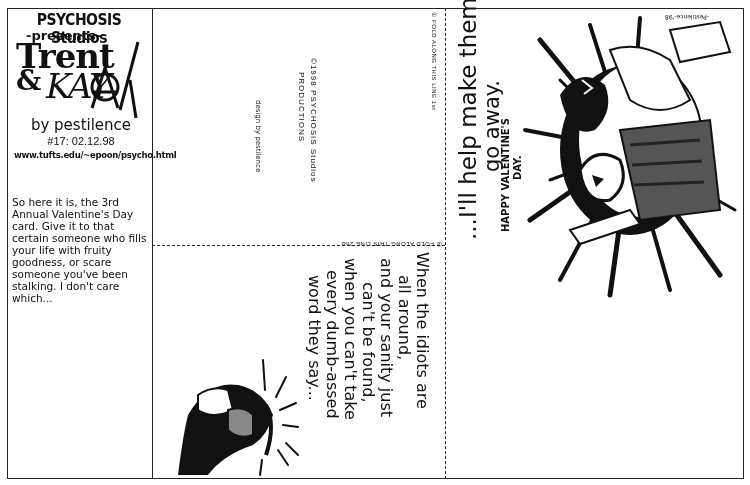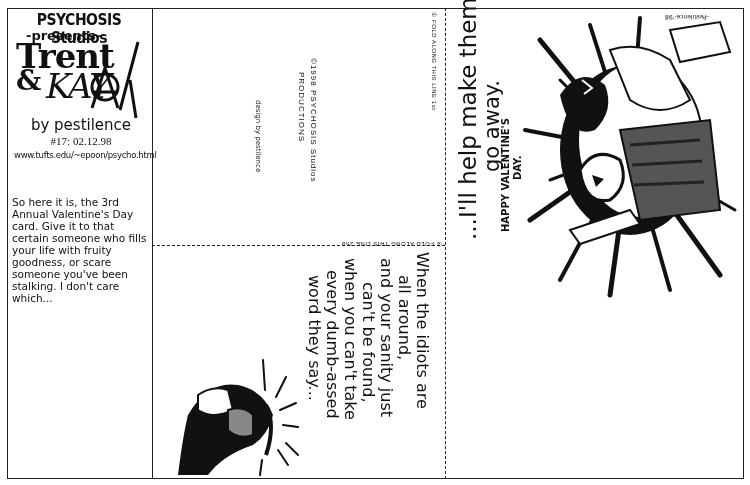--- a/index.html
+++ b/index.html
@@ -14,22 +14,22 @@
   .rot90 { transform-origin:0 0; transform:rotate(90deg); white-space:nowrap; }
   .rotm90 { transform-origin:0 0; transform:rotate(-90deg); white-space:nowrap; }
 
   
   .studio { left:14px; top:12px; width:130px; text-align:center; font-family:"DejaVu Sans", sans-serif; font-weight:bold; font-size:14px; letter-spacing:-0.5px; transform:scaleY(1.15); }
   .presents { left:26px; top:28px; width:130px; text-align:left; font-weight:bold; font-size:13px; font-family:"DejaVu Sans", sans-serif; }
   .logo-trent { left:16px; top:36px; font-family:"DejaVu Serif", serif; font-weight:700; font-size:34px; letter-spacing:-1px; }
   .logo-amp { left:16px; top:64px; font-family:"DejaVu Serif", serif; font-weight:900; font-size:28px; }
   .logo-kay { left:46px; top:66px; font-family:"DejaVu Serif", serif; font-style:italic; font-size:34px; letter-spacing:-2px; }
   .by { left:16px; top:116px; width:130px; text-align:center; font-family:"DejaVu Sans", sans-serif; font-weight:normal; font-size:15px; }
-  .issue { left:16px; top:135px; width:130px; text-align:center; font-size:11px; font-family:Liberation Serif, serif; }
-  .url { left:14px; top:150px; width:134px; text-align:left; font-size:8.5px; font-weight:normal; font-family:"DejaVu Sans", sans-serif; letter-spacing:-0.3px; }
+  .issue { left:16px; top:135px; width:130px; text-align:center; font-size:11px; font-family:Liberation Sans, sans-serif; }
+  .url { left:14px; top:150px; width:134px; text-align:left; font-size:8.5px; font-weight:bold; font-family:"DejaVu Sans", sans-serif; letter-spacing:-0.3px; }
   .intro { left:12px; top:196px; width:138px; font-size:10.5px; line-height:12px; }
 
   .credit { font-size:8px; letter-spacing:1px; }
   .fold-label { font-size:6px; letter-spacing:0.5px; }
 </style>
 </head>
 <body>
 
 <div class="frame" style="left:7px; top:8px; width:737px; height:471px;"></div>
 

